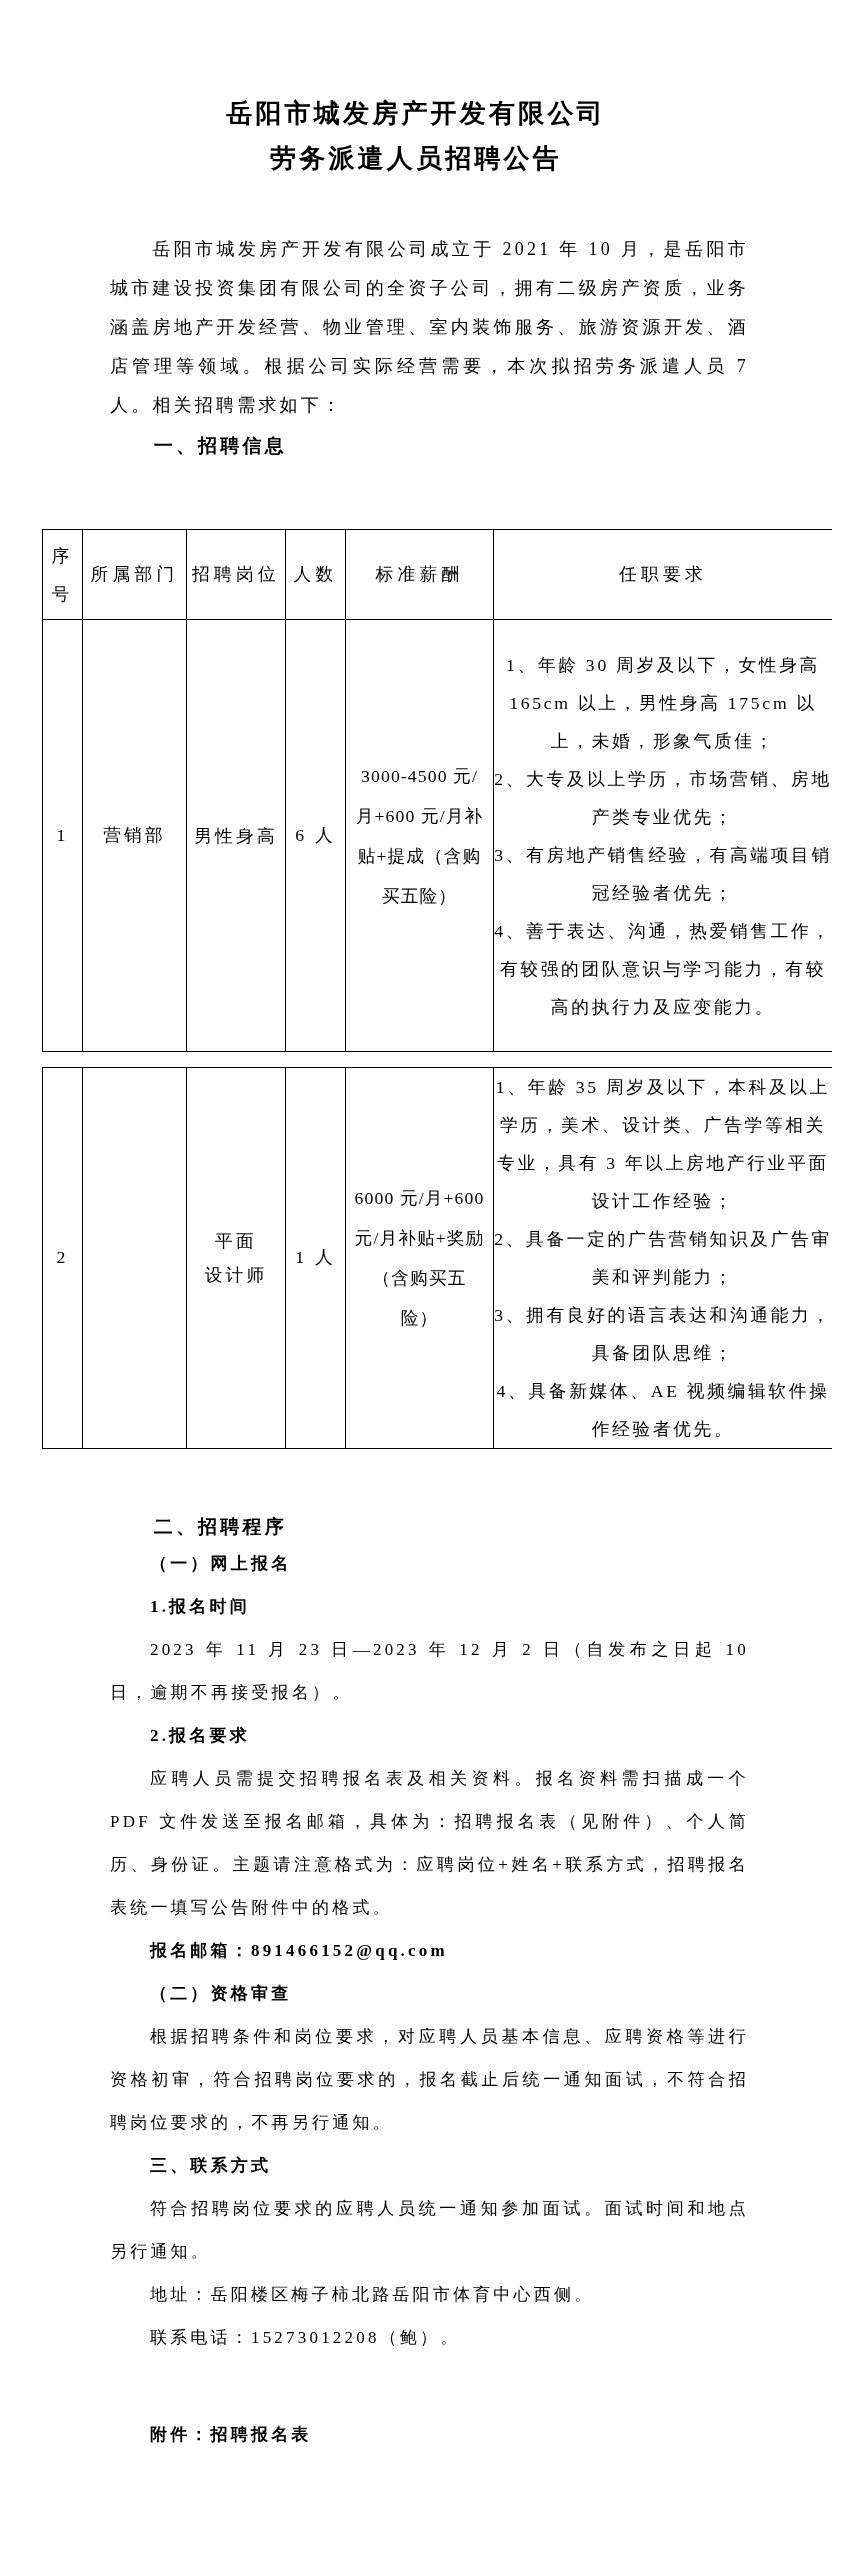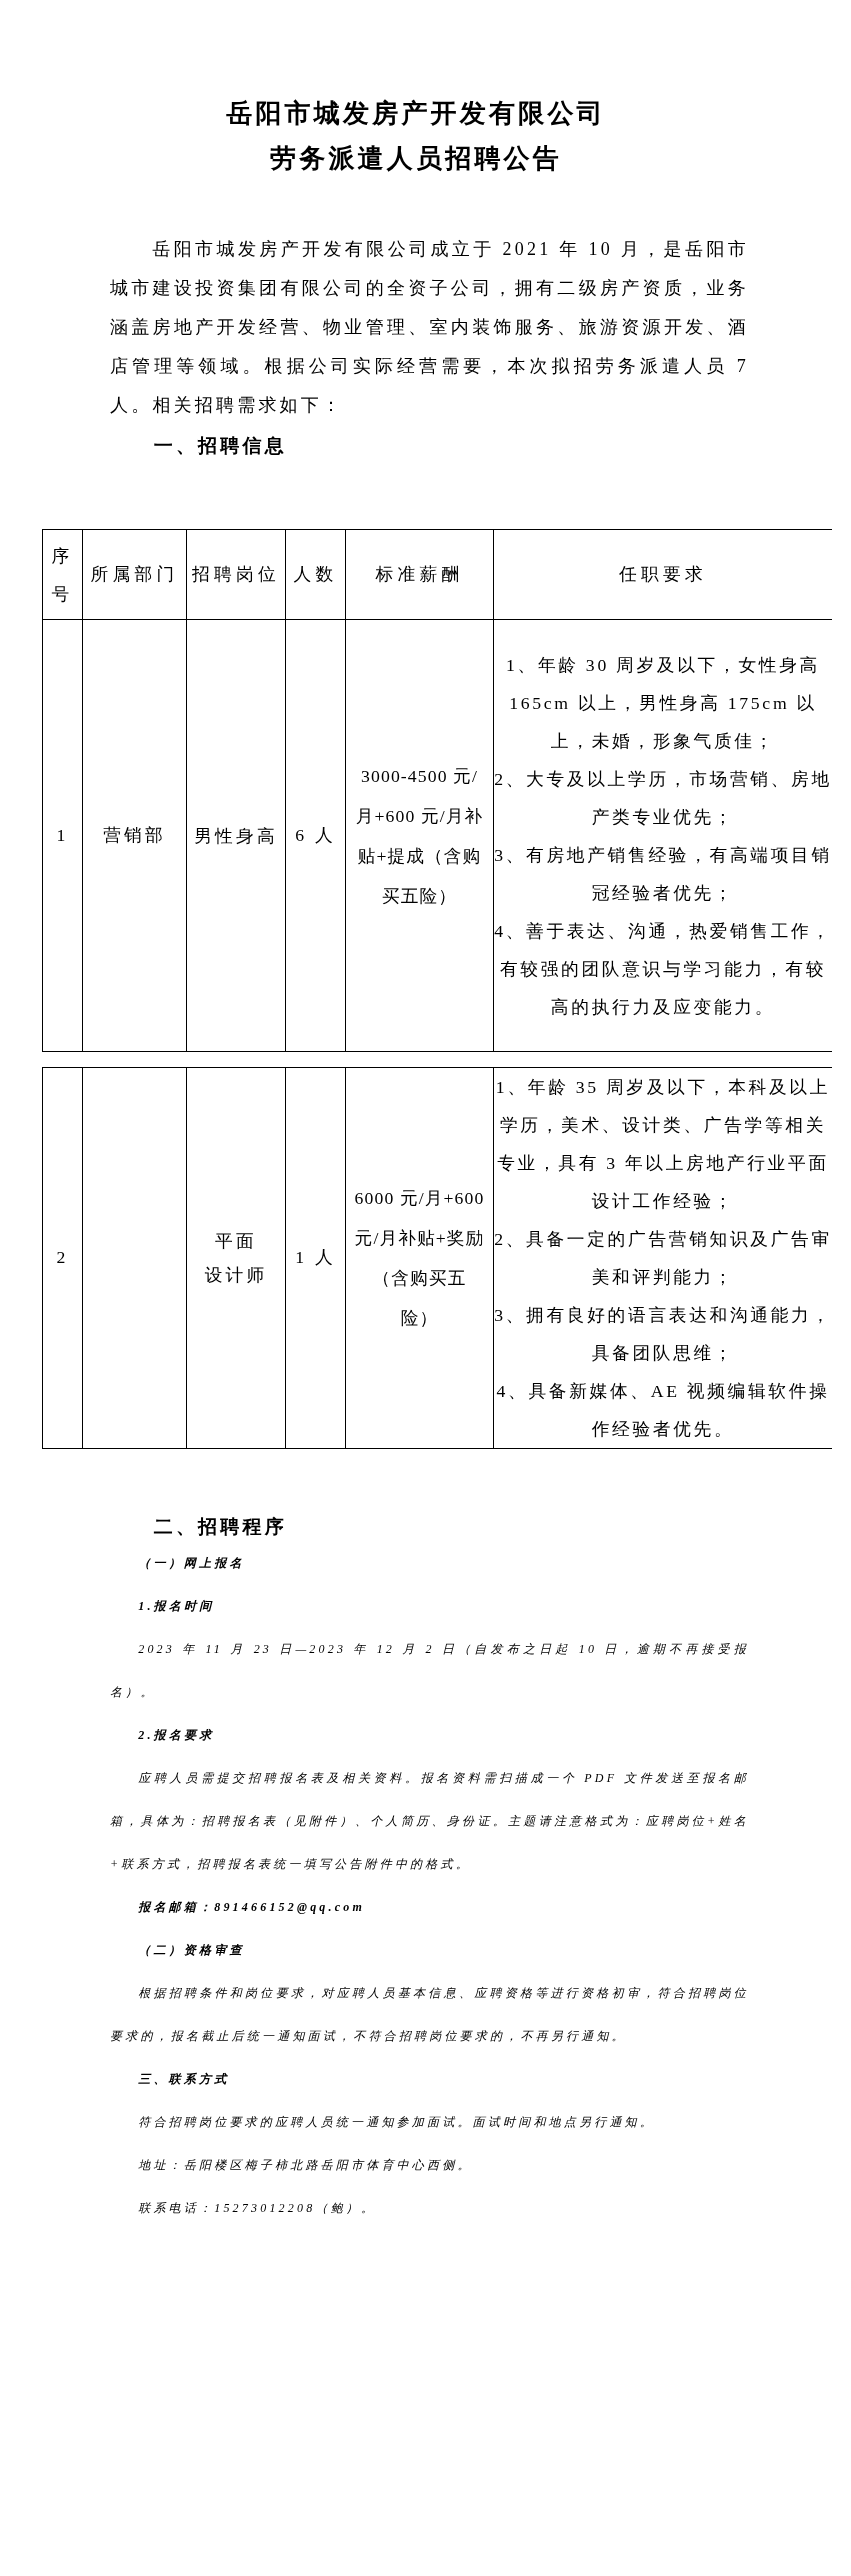--- a/index.html
+++ b/index.html
@@ -18,21 +18,21 @@
 
   
   .textcol{margin-left:110px;width:639px;}
   .para{
     margin:0;font-size:18px;line-height:39px;letter-spacing:3.2px;
     text-align:justify;text-indent:2.35em;
   }
   .intro{margin-top:49px;}
 
   
-  .sec{font-size:12px;line-height:43px;letter-spacing:3.2px;text-align:justify;margin:0;font-style:italic;}
+  .sec{font-size:17px;line-height:43px;letter-spacing:3.2px;text-align:justify;margin:0;}
   .ind{text-indent:2.35em;}
 
   .heading{
     font-family:"Liberation Sans","DejaVu Sans",sans-serif;
     font-weight:bold;font-size:19px;line-height:30px;letter-spacing:3.2px;
     text-indent:2.3em;
   }
   .h-info{margin-top:6.4px;}
   .h-proc{margin-top:63px;}
   .bold{font-weight:bold;}
@@ -157,16 +157,17 @@
     <p class="sec ind">2023 年 11 月 23 日—2023 年 12 月 2 日（自发布之日起 10 日，逾期不再接受报名）。</p>
     <p class="sec ind bold">2.报名要求</p>
     <p class="sec ind">应聘人员需提交招聘报名表及相关资料。报名资料需扫描成一个 PDF 文件发送至报名邮箱，具体为：招聘报名表（见附件）、个人简历、身份证。主题请注意格式为：应聘岗位+姓名+联系方式，招聘报名表统一填写公告附件中的格式。</p>
     <p class="sec ind bold">报名邮箱：891466152@qq.com</p>
     <p class="sec ind bold">（二）资格审查</p>
     <p class="sec ind">根据招聘条件和岗位要求，对应聘人员基本信息、应聘资格等进行资格初审，符合招聘岗位要求的，报名截止后统一通知面试，不符合招聘岗位要求的，不再另行通知。</p>
     <p class="sec ind bold sans">三、联系方式</p>
     <p class="sec ind">符合招聘岗位要求的应聘人员统一通知参加面试。面试时间和地点另行通知。</p>
     <p class="sec ind">地址：岳阳楼区梅子柿北路岳阳市体育中心西侧。</p>
     <p class="sec ind">联系电话：15273012208（鲍）。</p>
+    <p class="sec ind bold attach">附件：招聘报名表</p>
   </div>
 
 </div>
 
 
 </body></html>

